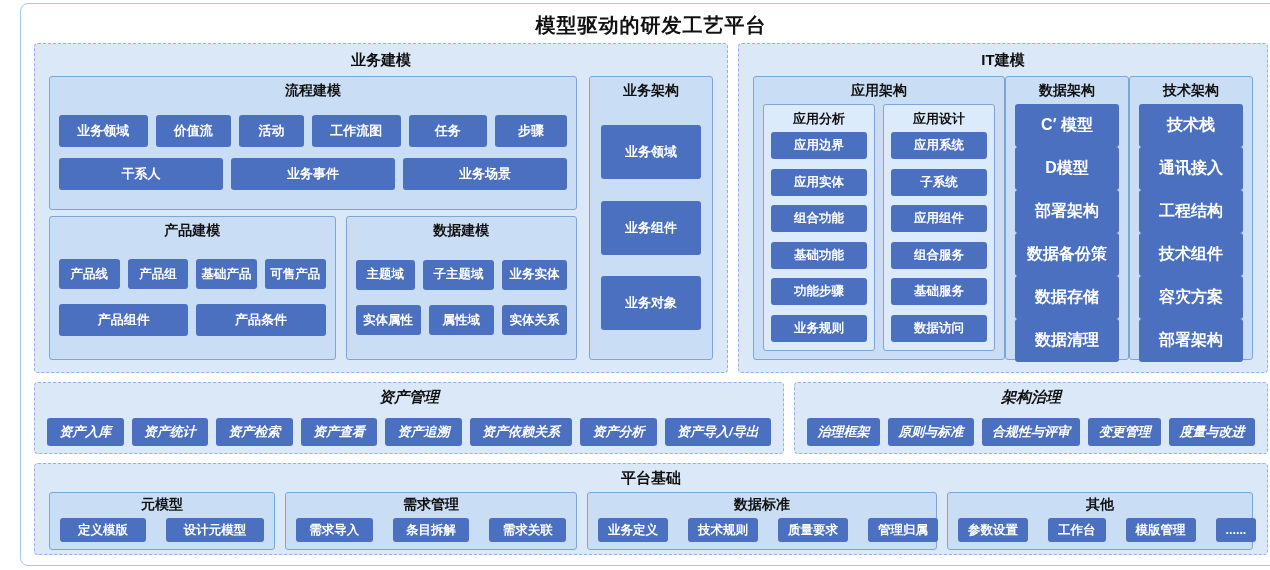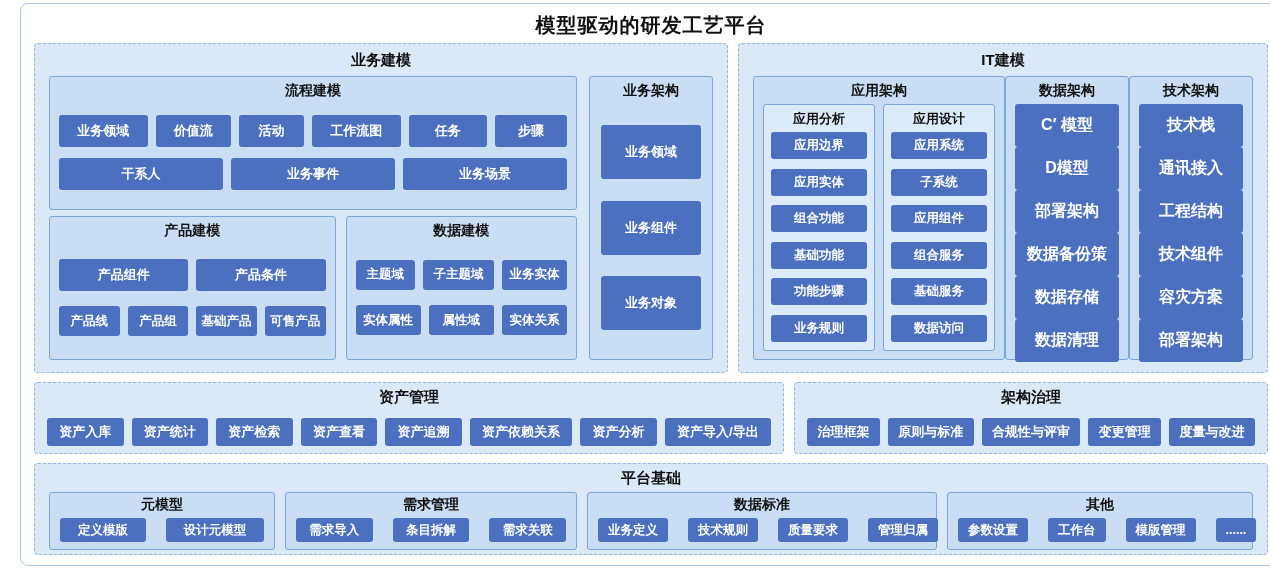--- a/index.html
+++ b/index.html
@@ -87,21 +87,21 @@
   .app-col-title { text-align: center; font-weight: bold; font-size: 13px; padding: 3px 0 4px; }
   .app-col-items { flex: 1; display: flex; flex-direction: column; justify-content: space-between; }
   #box-dataarch, #box-techarch { flex: 1; }
   .stack6 { flex: 1; display: flex; flex-direction: column; justify-content: space-evenly; }
   .stack6 .btn { height: 43px; font-size: 16px; }
 
   
   .row-mid { display: flex; gap: 10px; height: 72px; }
   #sec-asset { width: 750px; }
   #sec-gov { flex: 1; }
-  .row-mid .sec { padding: 2px 12px 0; }
+  .row-mid .sec { padding: 2px 12px 0; font-style: italic; }
   .row-mid .sec-title { padding: 3px 0 4px; }
   .btn-row { flex: 1; display: flex; gap: 8px; align-items: center; }
 
   
   #sec-platform { height: 92px; padding: 2px 14px 10px; }
   #sec-platform .sec-title { padding: 3px 0 4px; }
   .pf-body { flex: 1; display: flex; gap: 10px; }
   .pf-box { padding: 2px 10px 7px; }
   .pf-box .box-title { font-size: 14px; padding: 1px 0 4px; }
   .pf-items { flex: 1; display: flex; gap: 20px; align-items: center; }
@@ -142,28 +142,28 @@
                   <div class="btn f1">业务场景</div>
                 </div>
               </div>
             </div>
 
             <div class="bm-bottom">
               <div class="box" id="box-product">
                 <div class="box-title">产品建模</div>
                 <div class="two-rows">
                   <div class="flex-row">
-                    <div class="btn f1">产品组件</div>
-                    <div class="btn f1">产品条件</div>
-                  </div>
-                  <div class="flex-row">
                     <div class="btn btn-h30 f1">产品线</div>
                     <div class="btn btn-h30 f1">产品组</div>
                     <div class="btn btn-h30 f1">基础产品</div>
                     <div class="btn btn-h30 f1">可售产品</div>
+                  </div>
+                  <div class="flex-row">
+                    <div class="btn f1">产品组件</div>
+                    <div class="btn f1">产品条件</div>
                   </div>
                 </div>
               </div>
 
               <div class="box" id="box-datam">
                 <div class="box-title">数据建模</div>
                 <div class="two-rows">
                   <div class="flex-row">
                     <div class="btn btn-h30" style="flex:.9">主题域</div>
                     <div class="btn btn-h30" style="flex:1.1">子主题域</div>

